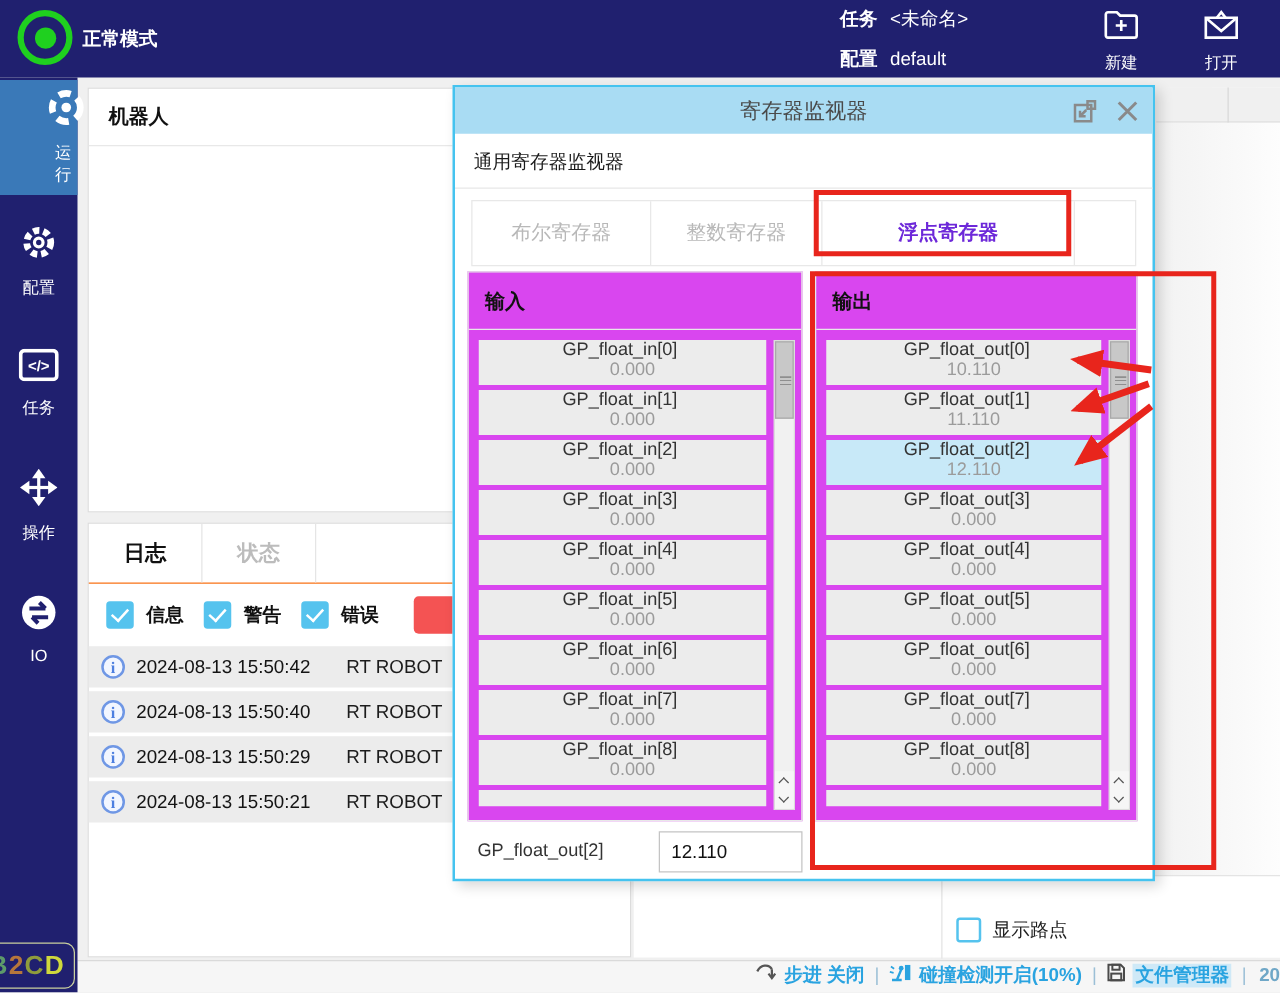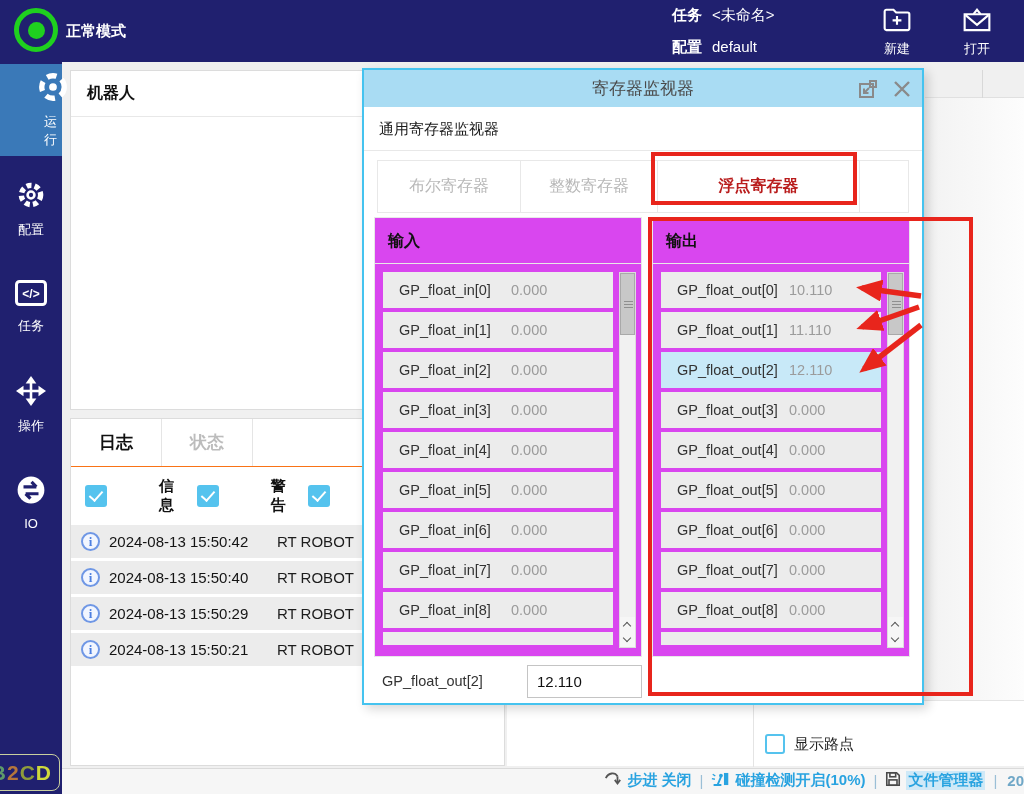--- a/index.html
+++ b/index.html
@@ -39,21 +39,21 @@
 
   .panel-log { left:70px; top:418px; width:435px; height:348px; }
   .log-tabs { display:flex; height:48px; border-bottom:1px solid #f97316; }
   .log-tab { width:91px; display:flex; align-items:center; justify-content:center; font-size:17px;
     font-weight:700; border-right:1px solid #e5e5e5; cursor:pointer; color:#111; }
   .log-tab.inactive { color:#bcbcbc; }
   .log-filters { display:flex; align-items:center; gap:10px; padding:10px 0 8px 14px; }
   .cbx { width:22px; height:22px; border-radius:3px; background:#55c3ee; position:relative; cursor:pointer; flex:none; }
   .cbx::after { content:""; position:absolute; left:7px; top:3px; width:6px; height:11px;
     border:solid #fff; border-width:0 2.5px 2.5px 0; transform:rotate(42deg); }
-  .cbx-lbl { font-size:15px; font-weight:600; color:#111; margin-right:6px;margin-left:42px; }
+  .cbx-lbl { font-size:15px; font-weight:600; color:#111; margin-right:6px; }
   .btn-clear { margin-left:12px; width:100px; height:30px; border-radius:4px; background:#f45353; color:#fff;
     font-size:15px; display:flex; align-items:center; justify-content:center; cursor:pointer; }
   .log-rows { padding:2px 0 0 0; }
   .log-row { height:33px; margin:0 0 3px 0; background:#ececec; display:flex; align-items:center;
     padding-left:10px; white-space:nowrap; overflow:hidden; }
   .info-ico { width:19px; height:19px; border-radius:50%; border:2px solid #6f97e5; background:#f2f6ff;
     color:#4d7fe0; font-size:13px; font-weight:700; font-family:"Liberation Serif","DejaVu Serif",serif;
     display:flex; align-items:center; justify-content:center; flex:none; margin-right:9px; }
   .log-time { font-size:15px; color:#141414; width:168px; }
   .log-src { font-size:15px; color:#1c1c1c; width:86px; }
@@ -86,30 +86,30 @@
     border:2px solid #45c3ef; z-index:40; box-shadow:4px 4px 10px rgba(0,0,0,.16); }
   .modal-header { height:37px; background:#a9dcf3; display:flex; align-items:center; position:relative; }
   .modal-title { position:absolute; left:0; right:0; text-align:center; font-size:17px; color:#4a4a4a; font-weight:500; }
   .mh-icons { position:absolute; right:8px; top:0; height:37px; display:flex; align-items:center; gap:10px; }
   .mh-btn { width:24px; height:24px; display:flex; align-items:center; justify-content:center; cursor:pointer; }
   .modal-sub { font-size:15px; font-weight:400; color:#1a1a1a; padding:13px 15px 11px; border-bottom:1px solid #e8e8e8; }
   .reg-tabs { display:flex; margin:9px 13px 0 13px; height:53px; border:1px solid #e8e8e8; }
   .reg-tab { display:flex; align-items:center; justify-content:center; font-size:16px; color:#b8b8b8;
     border-right:1px solid #e8e8e8; cursor:pointer; }
   .reg-tab.t0 { width:143px; } .reg-tab.t1 { width:137px; } .reg-tab.t2 { width:202px; }
-  .reg-tab.active { color:#b91c1c; font-weight:700; }
+  .reg-tab.active { color:#6d28d9; font-weight:700; }
   .reg-tab-fill { flex:1; }
 
   .reg-col { position:absolute; top:147px; height:440px; border:1px solid #e8e8e8; background:#d946ef; }
   .reg-col.in { left:10px; width:268px; }
   .reg-col.out { left:288px; width:258px; }
   .reg-col-title { font-size:16px; font-weight:700; color:#111; padding:13px 13px 11px; border-bottom:1px solid #e8e8e8; }
   .reg-list { position:relative; height:391px; padding:8px 28px 0 8px; overflow:hidden; }
   .reg-row { height:36px; margin-bottom:4px; background:#ececec; display:flex; align-items:center;
-    padding-left:16px; cursor:pointer; }
+    padding-left:16px; cursor:pointer;flex-direction:column; }
   .reg-row.selected { background:#c8e9f8; }
   .reg-row.partial { height:13px; margin-bottom:0; }
   .reg-name { font-size:14.5px; color:#333; width:112px; }
   .reg-val { font-size:14.5px; color:#9b9b9b; }
 
   .sb-track { position:absolute; right:5px; top:8px; width:17px; height:376px; background:#f1f1f1;
     border:1px solid #dcdcdc; }
   .sb-thumb { position:absolute; left:0; top:0; width:15px; height:62px; background:#c8c8c8;
     border:1px solid #a9a9a9; cursor:pointer; }
   .sb-grip { position:absolute; left:3px; top:27px; width:9px; height:7px;

